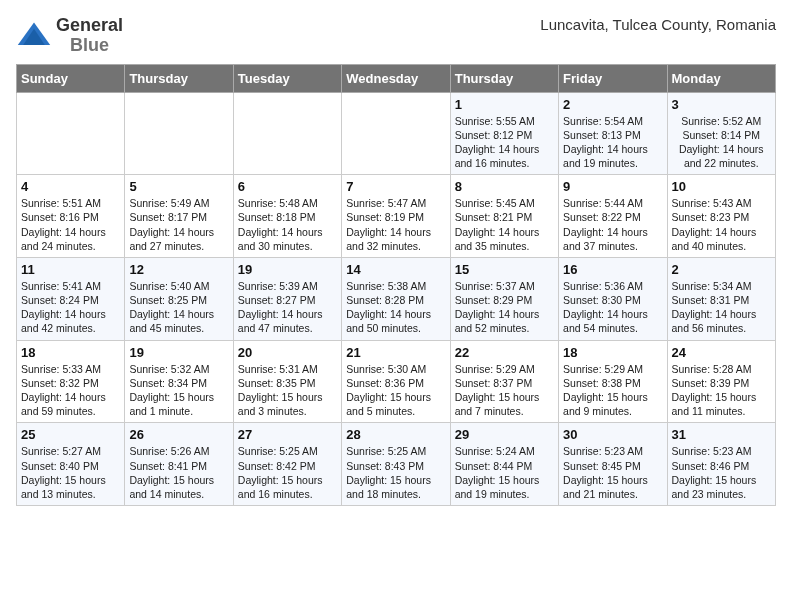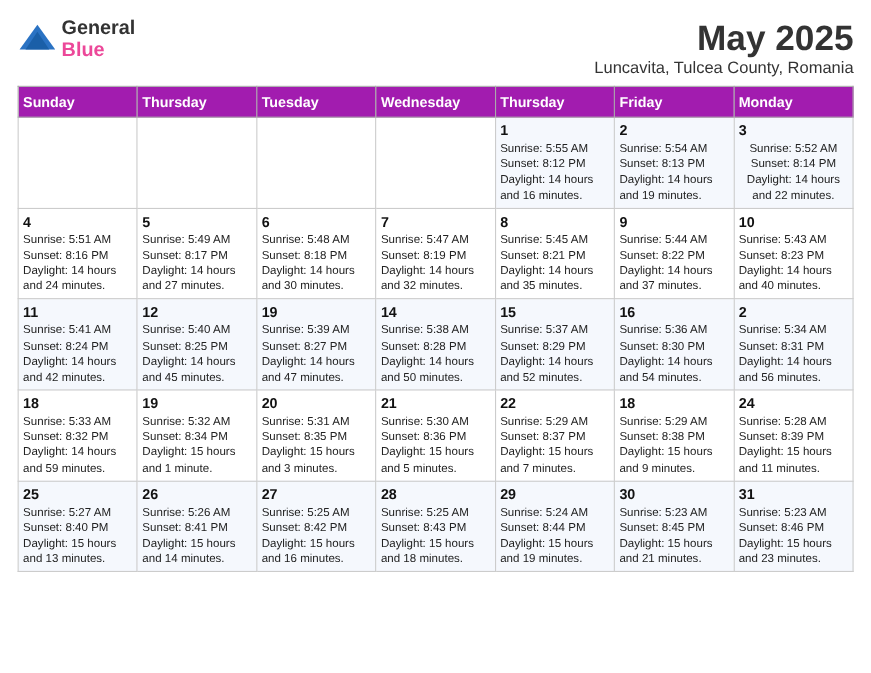--- a/index.html
+++ b/index.html
@@ -21,21 +21,21 @@
       align-items: center;
     }
     .logo-text {
       display: flex;
       flex-direction: column;
       font-size: 18px;
       font-weight: bold;
       line-height: 1.1;
     }
     .logo-general { color: #333; }
-    .logo-blue { color: #ec4899; }
+    .logo-blue { color: #737373; text-align: center; }
     .logo-icon {
       width: 36px;
       height: 36px;
       margin-right: 4px;
     }
     .title-block {
       text-align: right;
     }
     .month-title {
       font-size: 32px;
@@ -45,21 +45,21 @@
     .location {
       font-size: 15px;
       color: #333;
     }
     table {
       width: 100%;
       border-collapse: collapse;
       font-size: 11px;
     }
     thead tr th {
-      background-color: #a21caf;
+      background-color: #737373;
       color: #fff;
       padding: 6px 4px;
       text-align: left;
       font-size: 13px;
       font-weight: bold;
       border: 1px solid #aaa;
     }
     tbody tr td {
       border: 1px solid #ccc;
       vertical-align: top;
@@ -94,21 +94,20 @@
     <svg class="logo-icon" viewBox="0 0 40 40">
       <polygon points="20,5 38,30 2,30" fill="#2a72c3"></polygon>
       <polygon points="20,12 32,30 8,30" fill="#1a5fa8"></polygon>
     </svg>
     <div class="logo-text">
       <span class="logo-general">General</span>
       <span class="logo-blue">Blue</span>
     </div>
   </div>
   <div class="title-block">
-    <div class="month-title">May 2025</div>
     <div class="location">Luncavita, Tulcea County, Romania</div>
   </div>
 </div>
 
 <table>
   <thead>
     <tr>
     <th>Sunday</th>
         <th>Thursday</th>
         <th>Tuesday</th>

